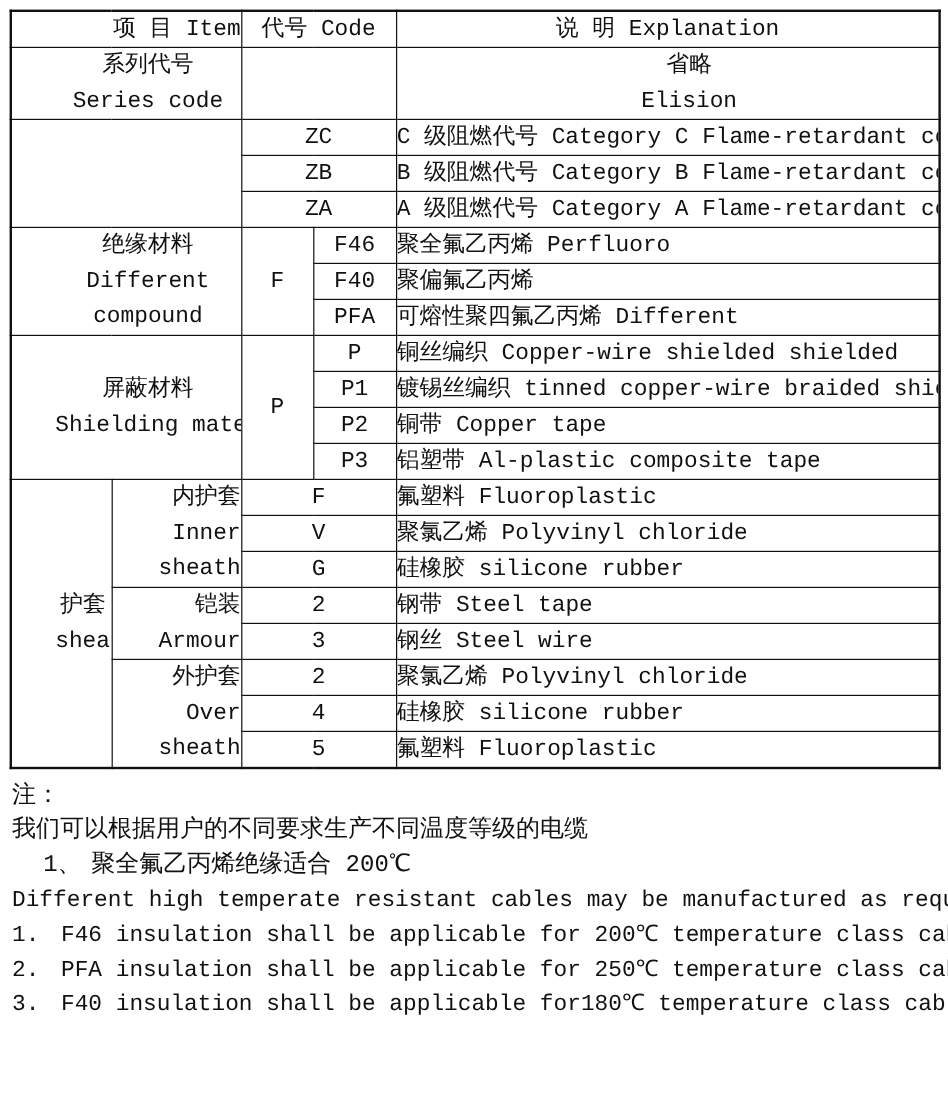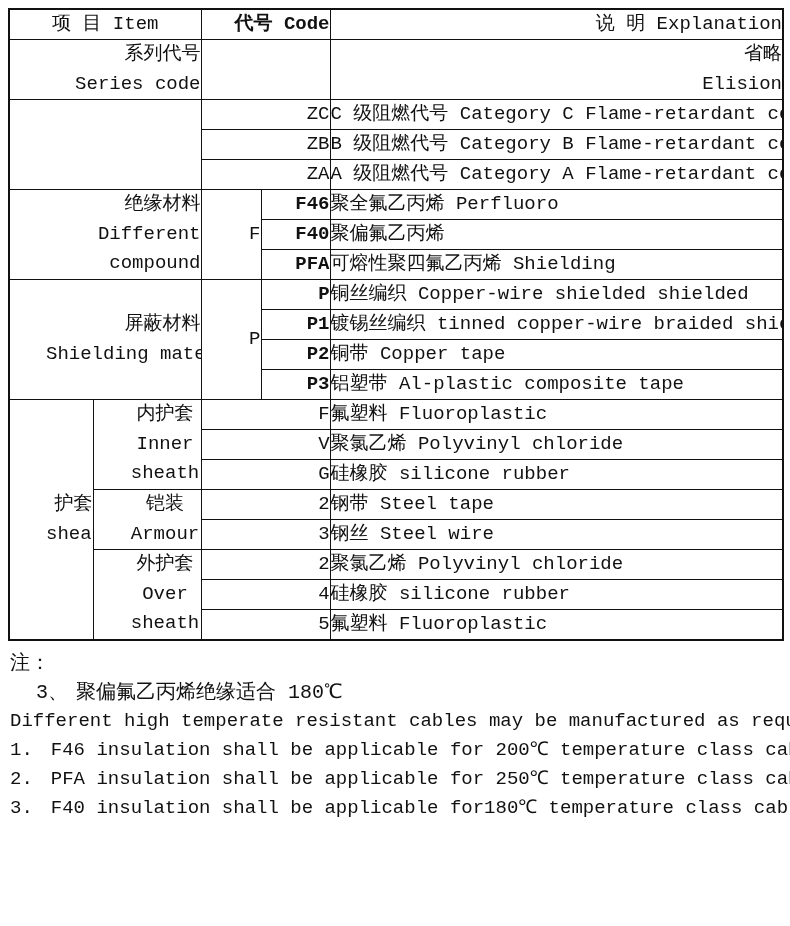--- a/index.html
+++ b/index.html
@@ -24,23 +24,23 @@
     font-size: 19px;
     line-height: 29px;
     vertical-align: middle;
     overflow: hidden;
     white-space: nowrap;
   }
   tr.r-head  { height: 26px; }
   tr.r-tall  { height: 60px; }
   tr.r-std   { height: 30px; }
 
-  .cell-left   { text-align: center;  padding-left: 10px; }
-  .cell-left12 { text-align: right;  padding-left: 12px; font-weight: bold; }
-  .cell-center { text-align: right; }
+  .cell-left   { text-align: right;  padding-left: 10px; }
+  .cell-left12 { text-align: center;  padding-left: 12px; }
+  .cell-center { text-align: center; }
   .expl        { text-align: left; padding-left: 10px; }
   .multiline div { line-height: 29.5px; margin-left: 36px; }
 
   .notes { padding: 8px 0 0 2px; }
   .note-line { line-height: 29px; white-space: nowrap; }
   .note-cn { font-size: 20px; }
   .note-en { font-size: 19px; }
   .note-item-cn { padding-left: 26px; }
   .note-marker-cn { display: inline-block; margin-right: 8px; }
   .note-marker-en { display: inline-block; margin-right: 18px; }
@@ -101,21 +101,21 @@
       <td rowspan="3" class="cell-center">F</td>
       <td class="cell-left12">F46</td>
       <td class="expl">聚全氟乙丙烯 Perfluoro</td>
     </tr>
     <tr class="r-std">
       <td class="cell-left12">F40</td>
       <td class="expl">聚偏氟乙丙烯</td>
     </tr>
     <tr class="r-std">
       <td class="cell-left12">PFA</td>
-      <td class="expl">可熔性聚四氟乙丙烯 Shielding</td>
+      <td class="expl">可熔性聚四氟乙丙烯 Different</td>
     </tr>
 
     <tr class="r-std">
       <td colspan="2" rowspan="4" class="cell-center multiline">
         <div>屏蔽材料</div>
         <div>Shielding material</div>
       </td>
       <td rowspan="4" class="cell-center">P</td>
       <td class="cell-left12">P</td>
       <td class="expl">铜丝编织 Copper-wire shielded shielded</td>
@@ -181,22 +181,23 @@
     </tr>
     <tr class="r-std">
       <td colspan="2" class="cell-center">5</td>
       <td class="expl">氟塑料 Fluoroplastic</td>
     </tr>
   </tbody>
     </table>
 
   <div class="notes">
     <div class="note-line note-cn">注：</div>
+    <div class="note-line note-cn">我们可以根据用户的不同要求生产不同温度等级的电缆</div>
     <div class="note-line note-cn note-item-cn">
-      <span class="note-marker-cn">3、</span><span>聚偏氟乙丙烯绝缘适合 180℃</span>
+      <span class="note-marker-cn">1、</span><span>聚全氟乙丙烯绝缘适合 200℃</span>
     </div>
     <div class="note-line note-en">Different high temperate resistant cables may be manufactured as required.</div>
     <div class="note-line note-en">
       <span class="note-marker-en">1.</span><span>F46 insulation shall be applicable for 200℃ temperature class cables.</span>
     </div>
     <div class="note-line note-en">
       <span class="note-marker-en">2.</span><span>PFA insulation shall be applicable for 250℃ temperature class cables.</span>
     </div>
     <div class="note-line note-en">
       <span class="note-marker-en">3.</span><span>F40 insulation shall be applicable for180℃ temperature class cables.</span>

